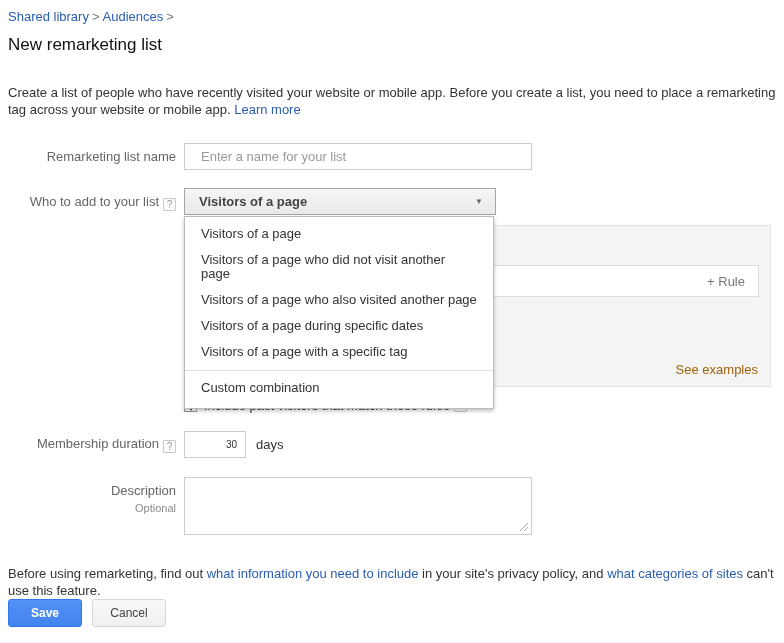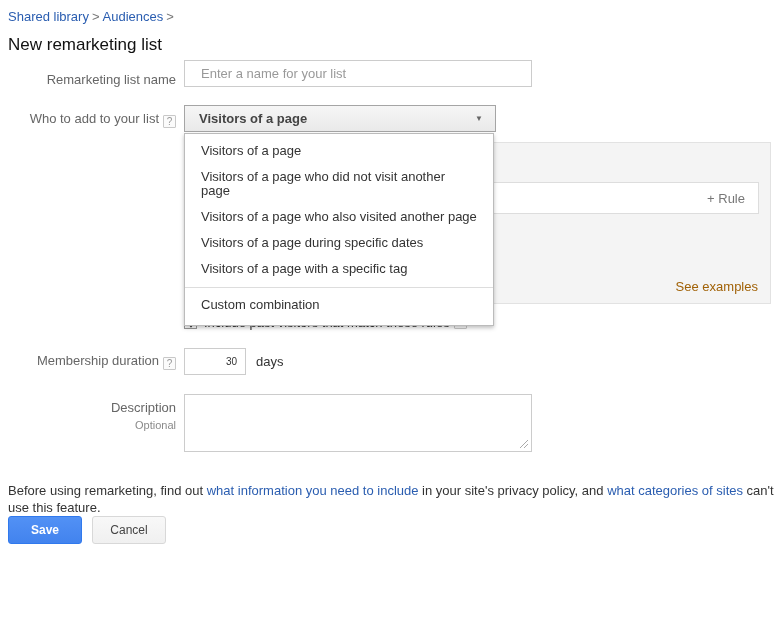--- a/index.html
+++ b/index.html
@@ -24,21 +24,21 @@
   
   .form-row { display:flex; align-items:center; }
   .row-label { width:168px; flex-shrink:0; text-align:right; color:#666; margin-right:8px; line-height:15px; }
   .help-icon {
     display:inline-block; width:13px; height:13px; line-height:11px;
     border:1px solid #c8c8c8; border-radius:1px; background:#fbfbfb;
     color:#999; font-size:10px; text-align:center; vertical-align:-2px;
     margin-left:4px; cursor:pointer;
   }
 
-  .row-name { margin-top:5px;align-items:flex-end; }
+  .row-name { margin-top:25px; }
   .name-input {
     width:348px; height:27px; border:1px solid #ccc; padding:0 16px;
     font-family:"Liberation Sans", sans-serif; font-size:13px; color:#333;
   }
   .name-input::placeholder { color:#999; opacity:1; }
 
   .row-who { margin-top:18px; align-items:flex-start; }
   .row-who .row-label { margin-top:6px; }
   .who-field { position:relative; }
   .dropdown-button {
@@ -114,20 +114,24 @@
 </head>
 <body>
 
 <div class="page">
 
   <div class="breadcrumb">
     <a>Shared library</a><span class="sep">&gt;</span><a>Audiences</a><span class="sep">&gt;</span>
   </div>
   <div class="page-title">New remarketing list</div>
 
+  <div class="intro">
+    <span>Create a list of people who have recently visited your website or mobile app. Before you create a list, you need to place a remarketing tag across your website or mobile app.</span>
+    <a>Learn more</a>
+  </div>
 
   <div class="form-row row-name">
     <div class="row-label">Remarketing list name</div>
     <input type="text" class="name-input" placeholder="Enter a name for your list" style="">
   </div>
 
   <div class="form-row row-who">
     <div class="row-label">
       <span>Who to add to your list</span><span class="help-icon">?</span>
     </div>

